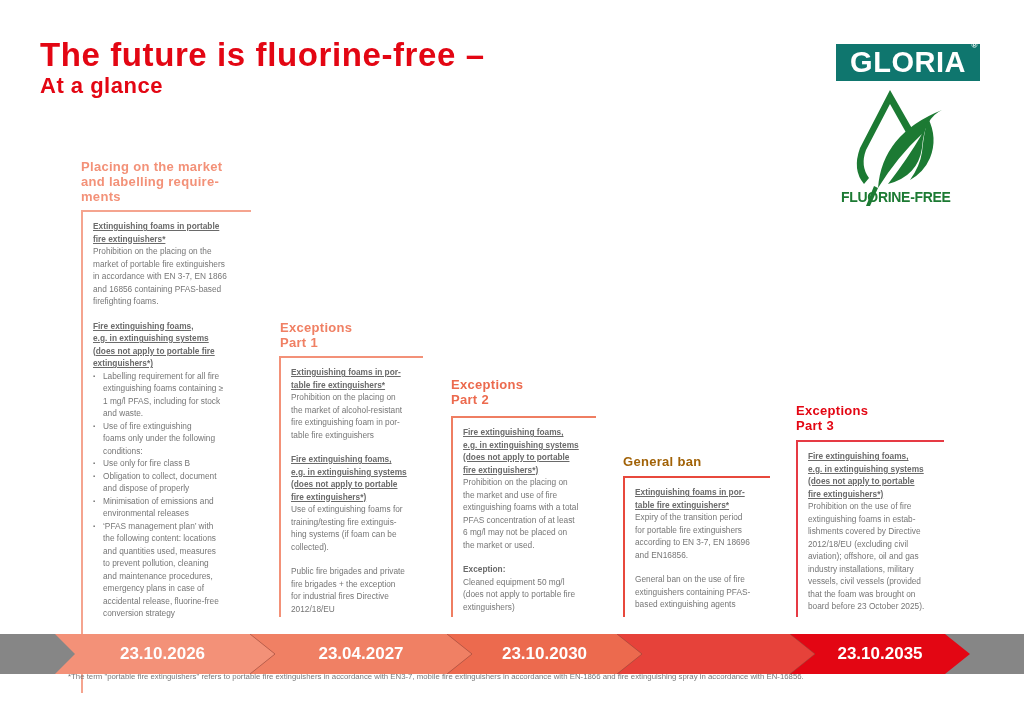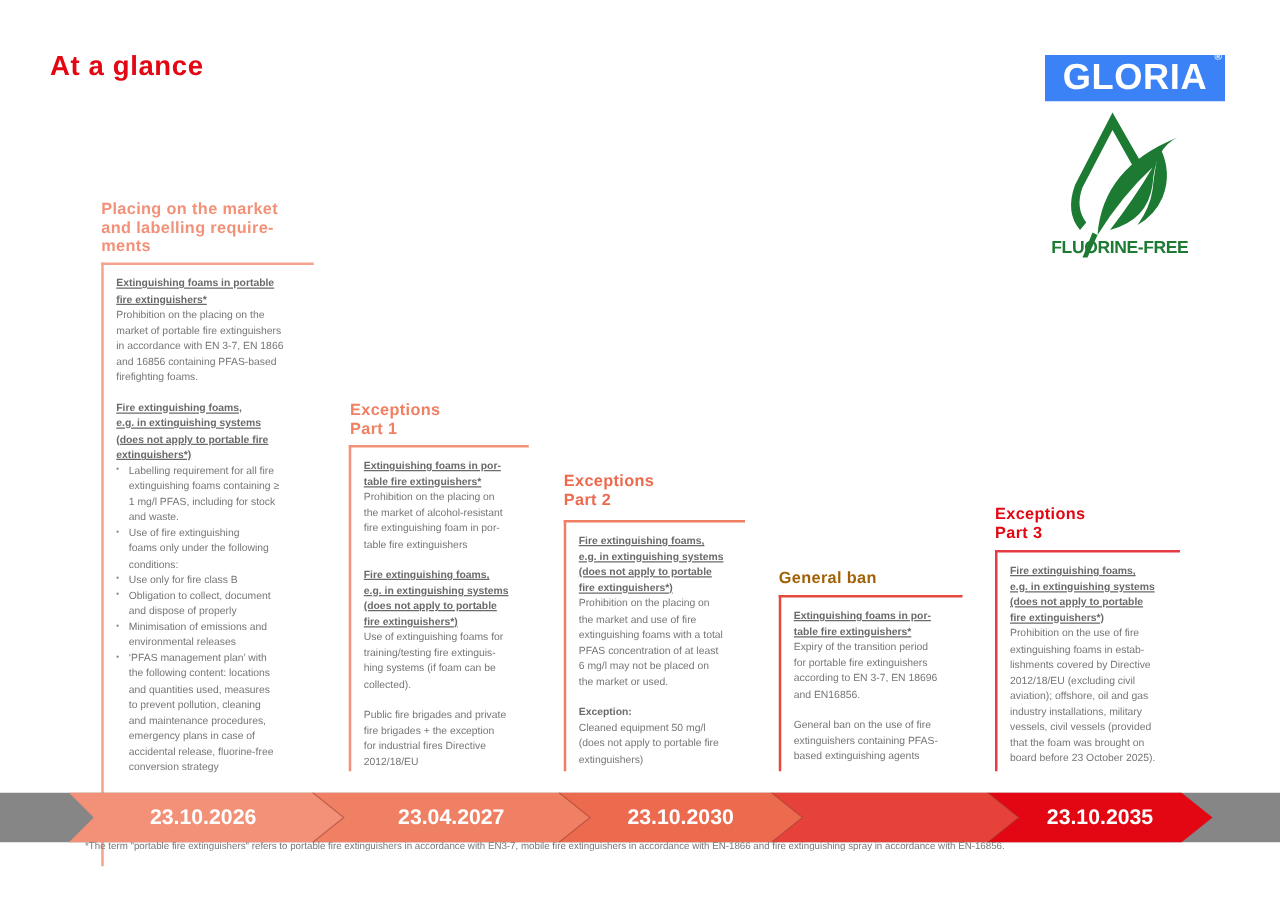--- a/index.html
+++ b/index.html
@@ -3,21 +3,21 @@
 <meta charset="utf-8">
 <style>
   * { box-sizing: border-box; margin: 0; padding: 0; }
   html, body { width: 1024px; height: 724px; background: #ffffff; overflow: hidden; }
   body { position: relative; font-family: "Liberation Sans", sans-serif; color: #6e6e6e; }
 
   .title { position: absolute; left: 40px; top: 38px; color: #e30613; font-weight: bold; line-height: 1; }
   .title .l1 { font-size: 33px; letter-spacing: 0.6px; display: block; }
   .title .l2 { font-size: 22px; letter-spacing: 0.5px; display: block; margin-top: 4px; }
 
-  .logo-gloria { position: absolute; left: 836px; top: 44px; width: 144px; height: 37px; background: #3b82f6; color: #fff;
+  .logo-gloria { position: absolute; left: 836px; top: 44px; width: 144px; height: 37px; background: #0f766e; color: #fff;
     font-family: "Liberation Sans", sans-serif; font-weight: bold; font-size: 29px; text-align: center; line-height: 37px; letter-spacing: 0.5px; }
   .logo-gloria .reg { position: absolute; right: 2px; top: -2px; font-size: 8px; line-height: 8px; }
   .ff-icon { position: absolute; left: 838px; top: 88px; width: 140px; height: 120px; }
   .ff-label { position: absolute; left: 841px; top: 189px; color: #1c7a33; font-weight: bold; font-size: 14px; letter-spacing: -0.3px; }
   .col-head { position: absolute; font-weight: bold; font-size: 13px; line-height: 15px; letter-spacing: 0.3px; }
   .box { position: absolute; border-top: 2px solid; border-left: 2px solid; padding: 8px 8px 0 10px; font-size: 8.3px; line-height: 12.5px; color: #767676; }
   .box .sub { font-weight: bold; color: #6a6a6a; text-decoration: underline; display: block; }
   .box .plain { display: block; }
   .box .gap { display: block; height: 12px; }
   .box .exc { font-weight: bold; color: #6a6a6a; display: block; }
@@ -27,20 +27,21 @@
 
   .timeline { position: absolute; left: 0; top: 617px; width: 1024px; height: 40px; margin-top: 17px; }
   .seg { position: absolute; top: 0; height: 40px; color: #fff; font-weight: bold; font-size: 17px; line-height: 40px; text-align: center; }
 
   .footnote { position: absolute; left: 68px; top: 672px; font-size: 7.8px; color: #777; white-space: nowrap; }
 </style>
 </head>
 <body>
 
 <div class="title">
+  <span class="l1">The future is fluorine-free –</span>
   <span class="l2">At a glance</span>
 </div>
 
 <div class="logo-gloria">
   <span>GLORIA</span>
   <span class="reg">®</span>
 </div>
 <svg class="ff-icon" viewBox="0 0 140 120">
   <path d="M52 2 L22 60 Q14 82 26 96 L31 90 Q22 78 28 62 L52 16 L70 48 L76 44 Z" fill="#1c7a33"></path>
   <path d="M40 100 Q44 46 104 22 Q86 30 84 60 Q80 88 50 96 Q70 70 84 46 Q60 68 40 100 Z" fill="#1c7a33"></path>

